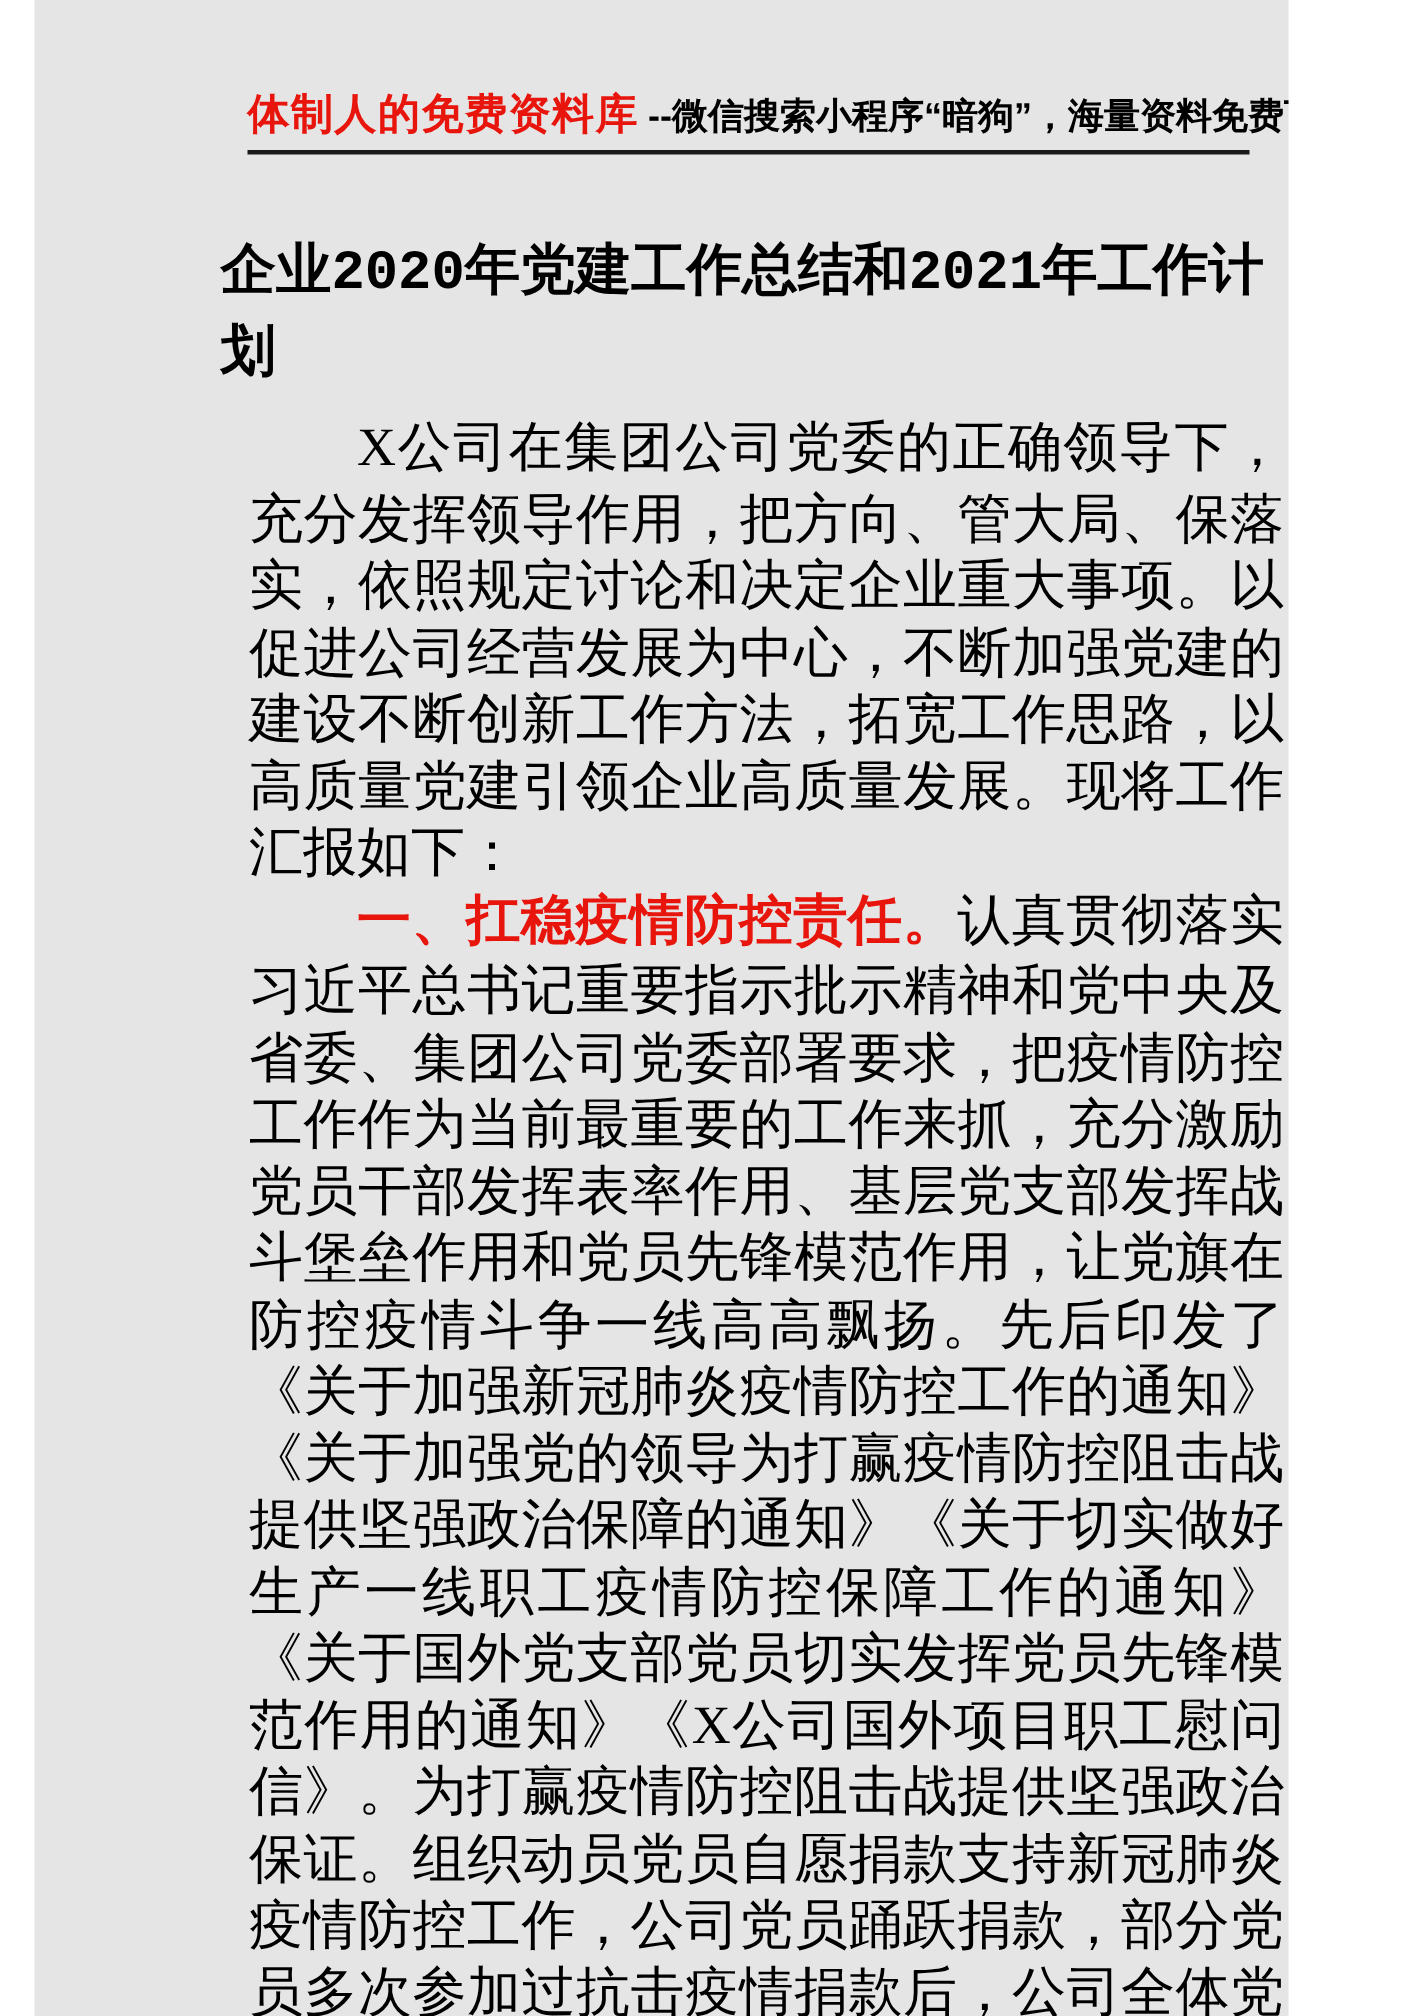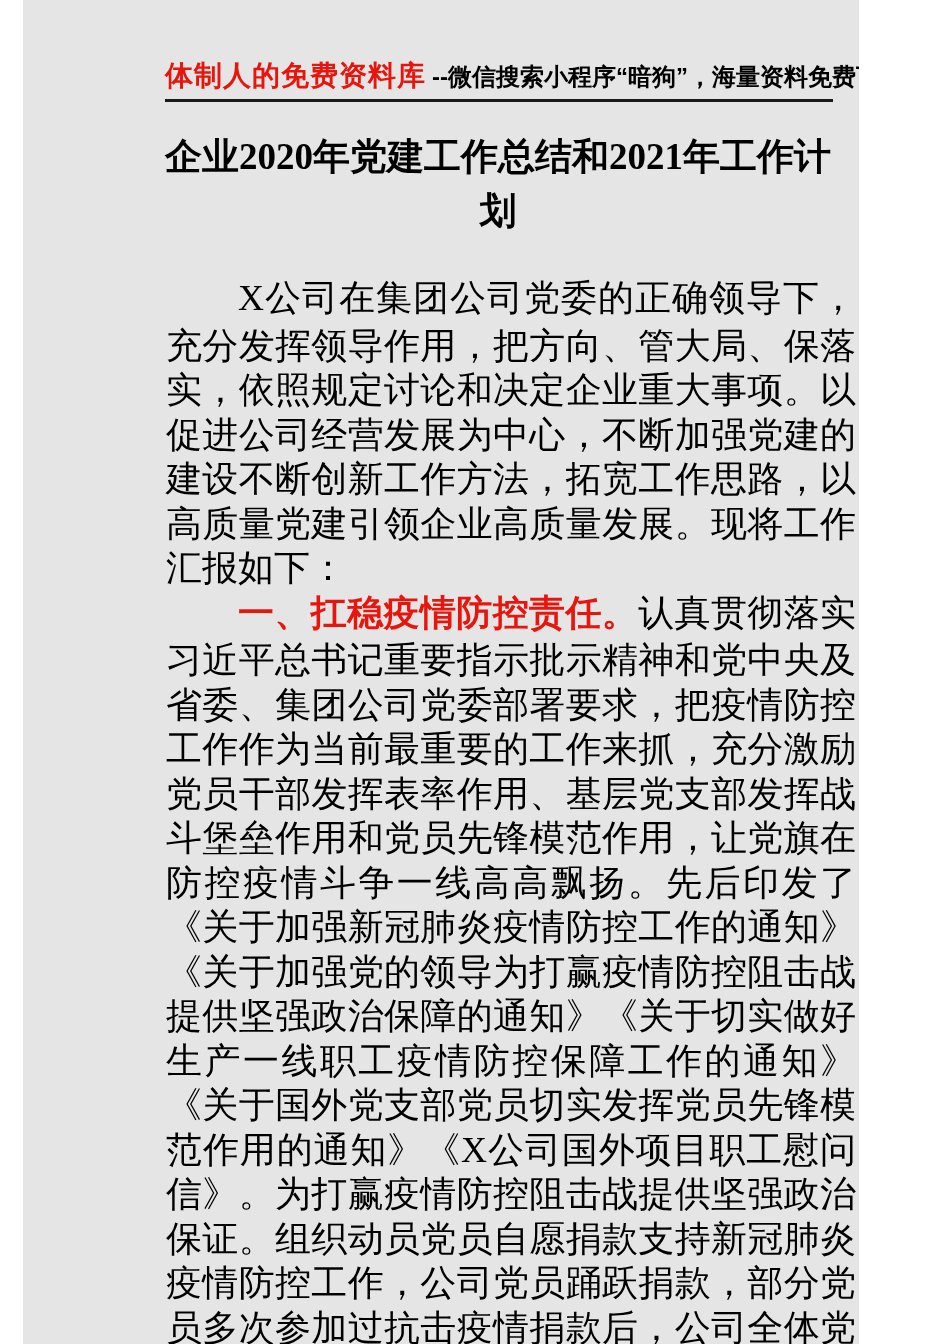--- a/index.html
+++ b/index.html
@@ -36,27 +36,27 @@
     letter-spacing: 1px;
   }
   .tagline {
     color: #000000;
     font-size: 24px;
     margin-left: 6px;
   }
   .doc-title {
     position: absolute;
     left: 124px;
-    top: 130px;
+    top: 156px;
     width: 702px;
-    text-align: center;
     font-size: 37px;
     font-weight: bold;
     line-height: 54px;
     color: #000000;
+    font-family: Liberation Mono, monospace;
   }
   .content {
     position: absolute;
     left: 143px;
     top: 276px;
     width: 690px;
     font-size: 36px;
     line-height: 44.5px;
     text-align: justify;
   }

